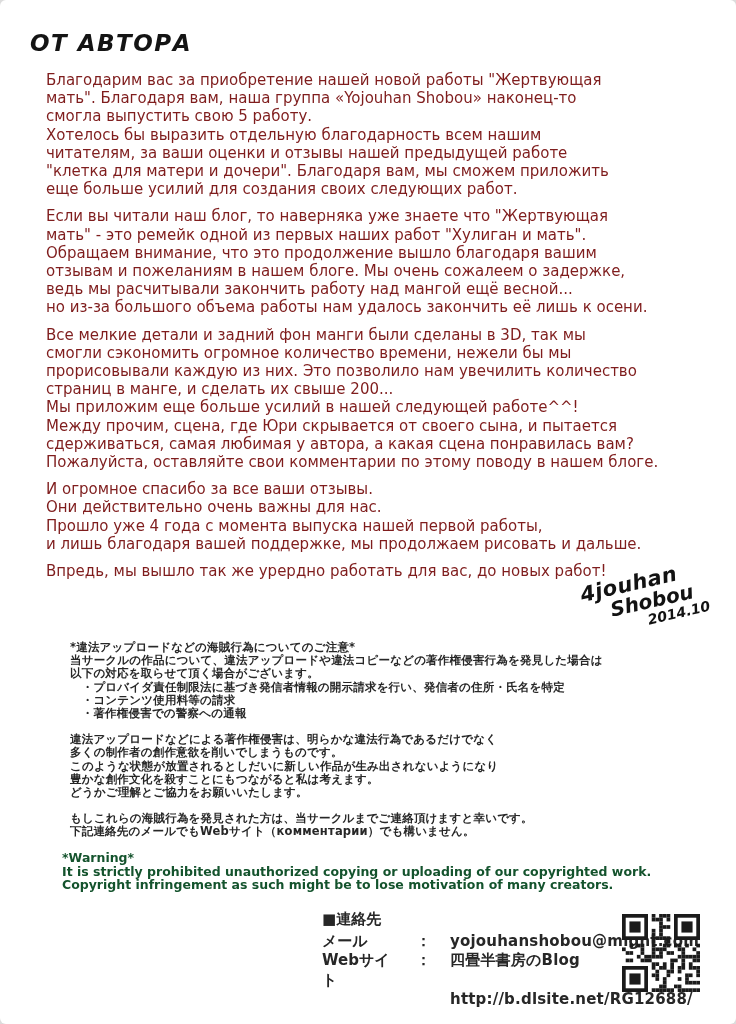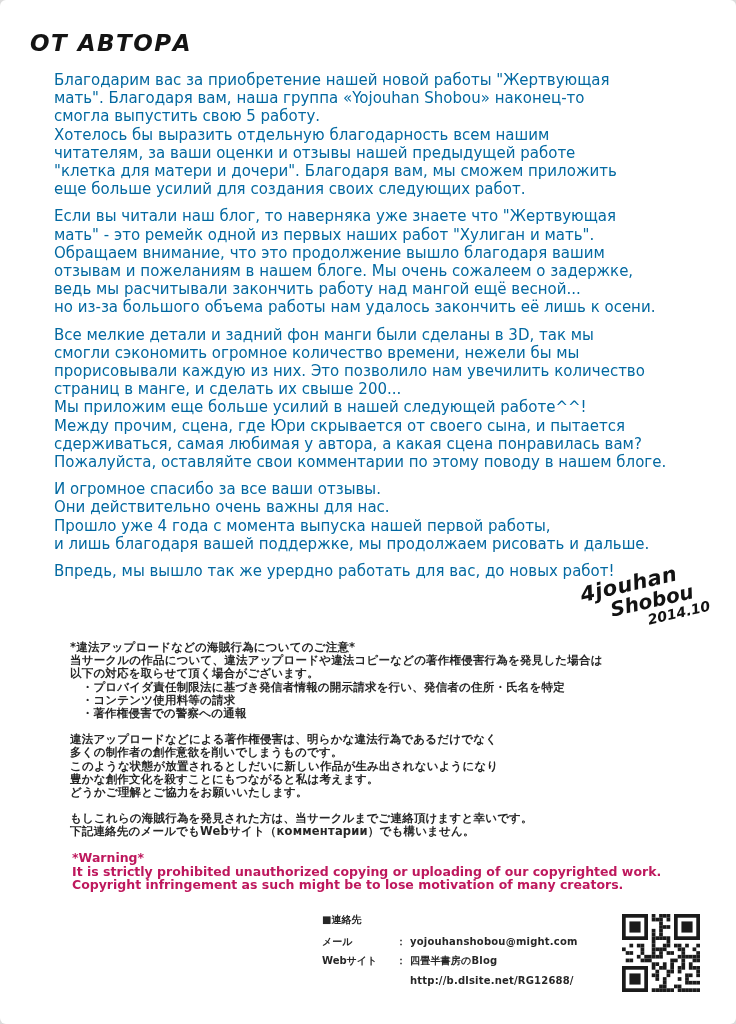--- a/index.html
+++ b/index.html
@@ -16,21 +16,21 @@
   }
   
   .title {
     position:absolute; left:30px; top:30px;
     font-size:23px; font-weight:bold; font-style:italic;
     letter-spacing:1.5px; color:#141414;
   }
   
   .ru {
     position:absolute; left:46px; top:71px; width:668px;
-    font-size:15px; line-height:18.2px; color:#0369a1;margin-left:8px;
+    font-size:15px; line-height:18.2px; color:#7f1d1d;
   }
   .ru p { white-space:pre-wrap; margin:0 0 9px 0; }
   
   .sig {
     position:absolute; left:583px; top:570px;
     transform:rotate(-13deg);
     font-style:italic; font-weight:bold; color:#121212;
     line-height:1.05;
   }
   .sig .s1 { font-size:21px; letter-spacing:.5px; }
@@ -38,31 +38,31 @@
   .sig .s3 { font-size:14px; margin-left:60px; }
   
   .jp {
     position:absolute; left:62px; top:641px; width:620px;
     font-size:11.5px; line-height:13.2px; font-weight:bold;
     color:#272727; letter-spacing:.2px;
   }
   .jp p { white-space:pre-wrap; margin:0 0 13px 8px; }
   
   .warn {
-    position:absolute; left:72px; top:851px; width:600px;
+    position:absolute; left:62px; top:851px; width:600px;
     font-size:12.5px; line-height:13.6px; font-weight:bold;
-    color:#be185d; white-space:pre-wrap;
+    color:#14532d; white-space:pre-wrap;
   }
   
   .contact {
     position:absolute; left:322px; top:910px;
-    font-size:10px; line-height:19.5px; font-weight:bold; color:#272727;
+    font-size:15px; line-height:19.5px; font-weight:bold; color:#272727;
   }
   .c-head { margin-bottom:2px; }
-  .c-row { display:flex; }
+  .c-row { display:flex;gap:20px; }
   .c-lbl { width:74px; }
   .c-sep { width:14px; }
   .c-val { letter-spacing:.2px; }
   
   .qr { position:absolute; left:622px; top:913px; width:78px; height:80px; }
 </style>
 </head>
 <body>
 
 <div class="page">

